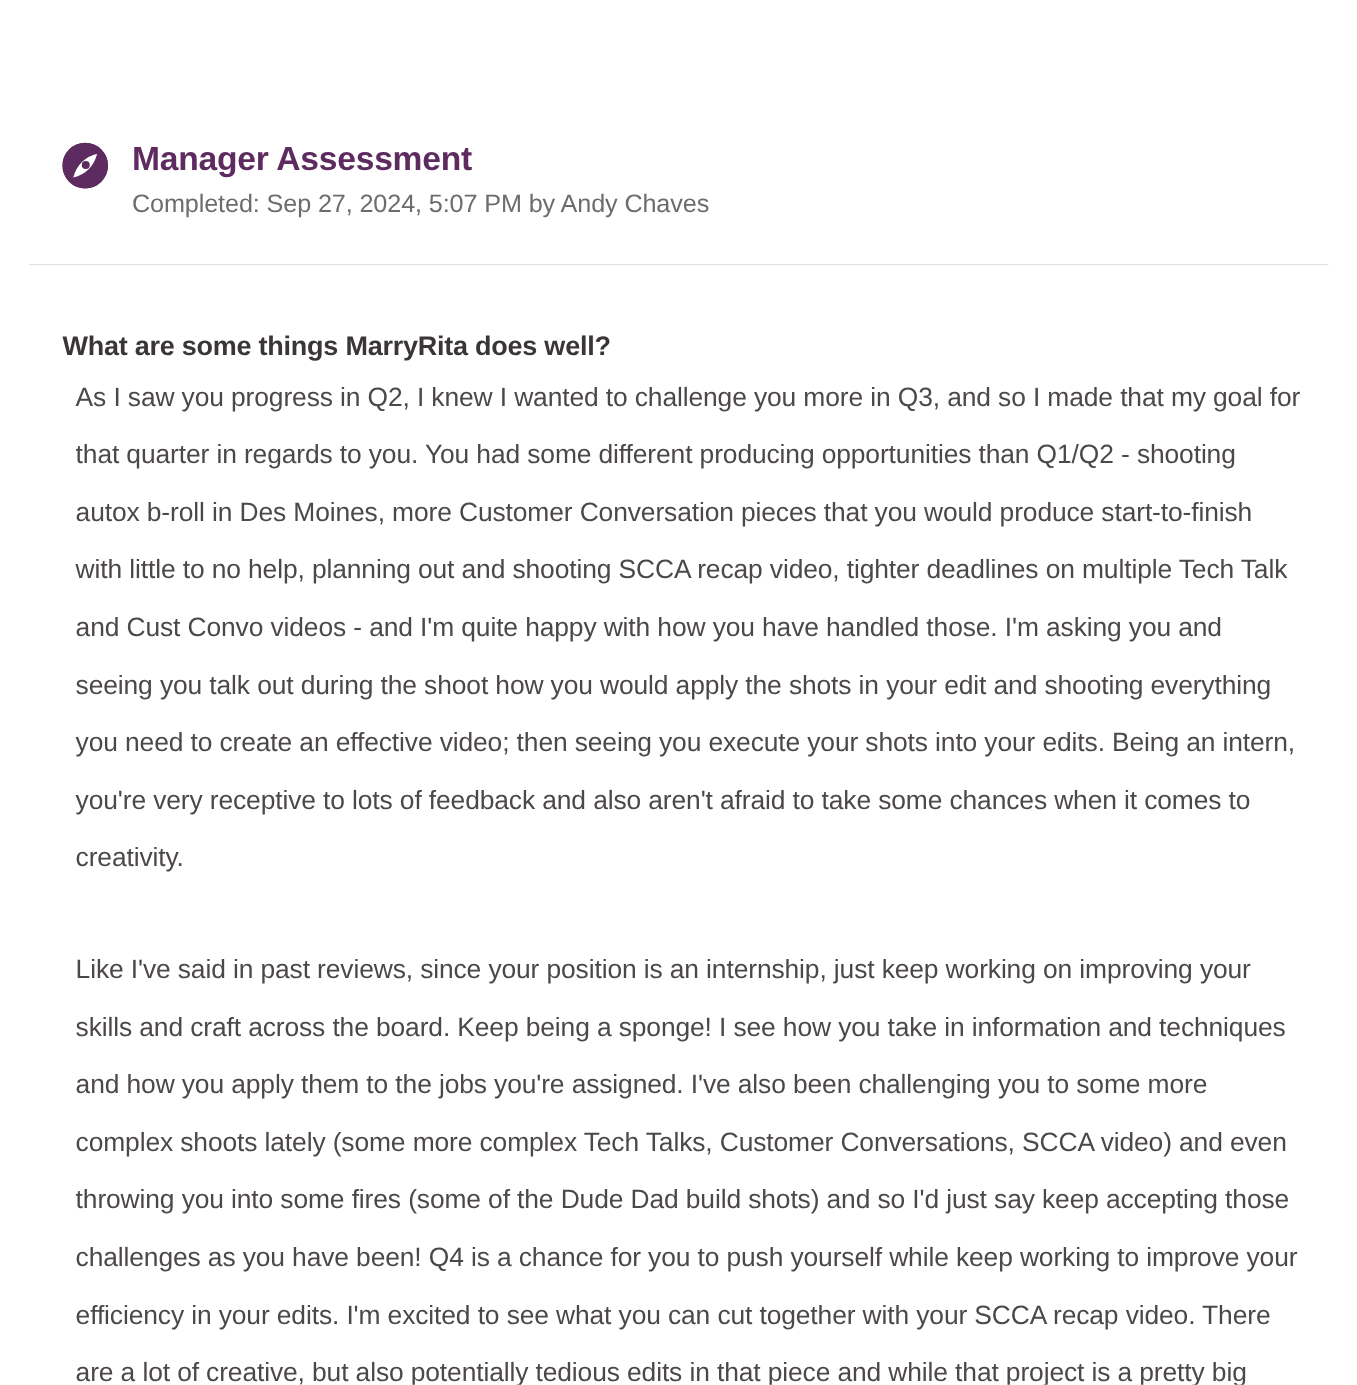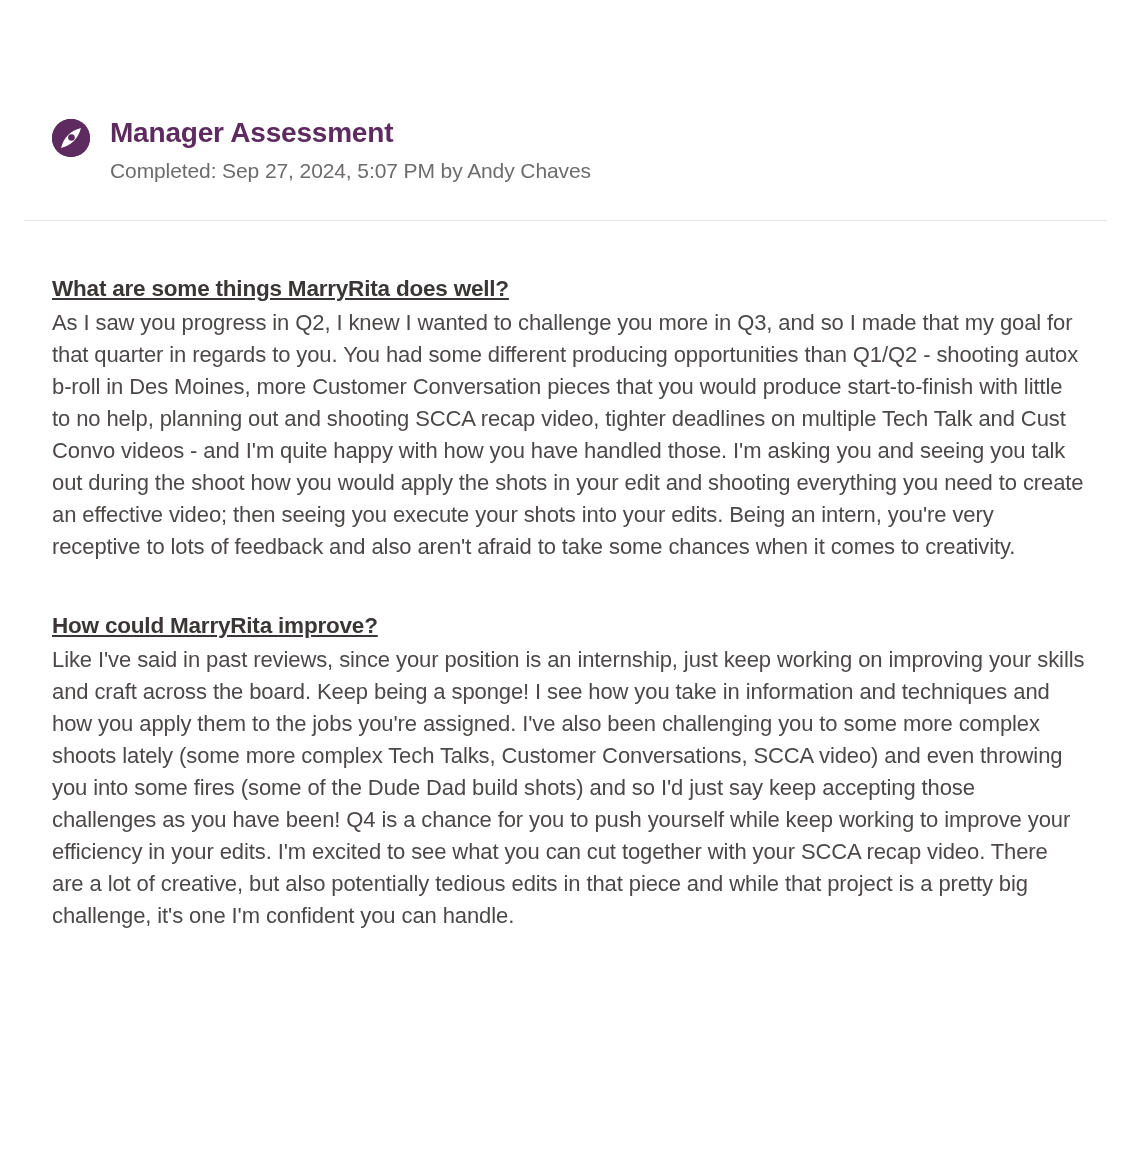--- a/index.html
+++ b/index.html
@@ -57,27 +57,27 @@
     padding: 0 46px 0 52px;
   }
   .qa-block { margin-top: 50px; }
   .qa-block + .qa-block { margin-top: 45px; }
   .question {
     font-size: 22.5px;
     font-weight: 700;
     color: var(--heading-color);
     line-height: 36px;
     letter-spacing: -0.2px;
-    text-decoration: underline;
   }
   .answer {
     font-size: 22px;
     color: var(--body-color);
-    line-height: 32px;
+    line-height: 48px;
     letter-spacing: -0.1px;
+    margin-left: 11px;
   }
 </style>
 </head>
 <body>
 
 <div class="header">
   <div class="icon-circle">
     <svg width="38" height="38" viewBox="0 0 24 24" aria-hidden="true">
       <circle cx="12" cy="12" r="12" fill="#5d2b5f"></circle>
       <path d="M 18.3 5.7 Q 8.3 8.3 5.7 18.3 Q 15.7 15.7 18.3 5.7 Z" fill="#ffffff"></path>
@@ -91,16 +91,15 @@
 </div>
 
 <div class="divider"></div>
 
 <div class="content">
   <div class="qa-block">
     <div class="question">What are some things MarryRita does well?</div>
     <div class="answer">As I saw you progress in Q2, I knew I wanted to challenge you more in Q3, and so I made that my goal for that quarter in regards to you. You had some different producing opportunities than Q1/Q2 - shooting autox b-roll in Des Moines, more Customer Conversation pieces that you would produce start-to-finish with little to no help, planning out and shooting SCCA recap video, tighter deadlines on multiple Tech Talk and Cust Convo videos - and I'm quite happy with how you have handled those. I'm asking you and seeing you talk out during the shoot how you would apply the shots in your edit and shooting everything you need to create an effective video; then seeing you execute your shots into your edits. Being an intern, you're very receptive to lots of feedback and also aren't afraid to take some chances when it comes to creativity.</div>
   </div>
   <div class="qa-block">
-    <div class="question">How could MarryRita improve?</div>
     <div class="answer">Like I've said in past reviews, since your position is an internship, just keep working on improving your skills and craft across the board. Keep being a sponge! I see how you take in information and techniques and how you apply them to the jobs you're assigned. I've also been challenging you to some more complex shoots lately (some more complex Tech Talks, Customer Conversations, SCCA video) and even throwing you into some fires (some of the Dude Dad build shots) and so I'd just say keep accepting those challenges as you have been! Q4 is a chance for you to push yourself while keep working to improve your efficiency in your edits. I'm excited to see what you can cut together with your SCCA recap video. There are a lot of creative, but also potentially tedious edits in that piece and while that project is a pretty big challenge, it's one I'm confident you can handle.</div>
   </div>
 </div>
 
 </body></html>

